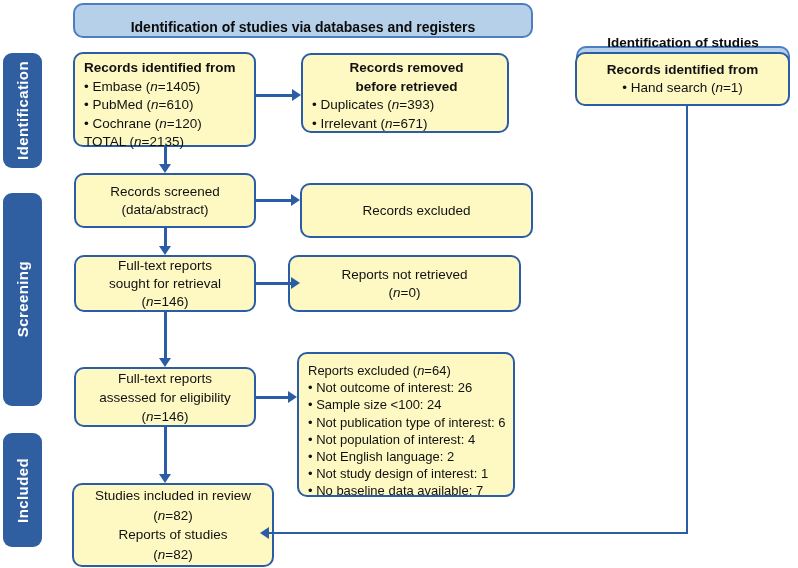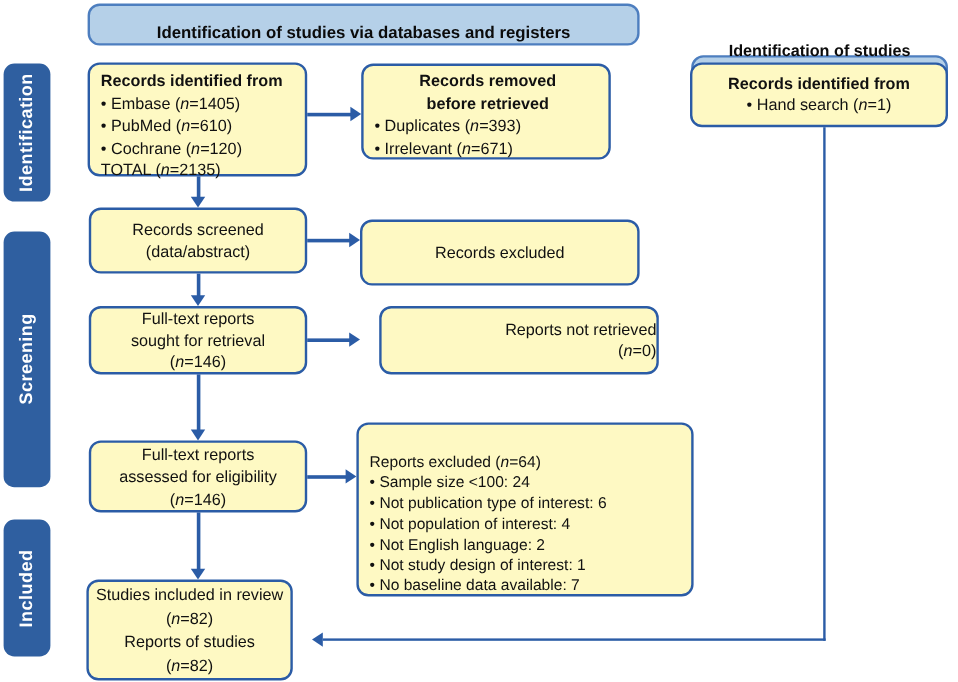--- a/index.html
+++ b/index.html
@@ -118,47 +118,48 @@
       </div>
   </div>
 
   <div class="box centered" style="left:74px;top:255px;width:182px;height:57px;line-height:18px;">
     <div>
         <div>Full-text reports</div>
         <div>sought for retrieval</div>
         <div>(<i>n</i>=146)</div>
       </div>
   </div>
-  <div class="box centered" style="left:316px;top:255px;width:233px;height:57px;line-height:18px;text-align:right;">
+  <div class="box centered" style="left:288px;top:255px;width:233px;height:57px;line-height:18px;">
     <div>
         <div>Reports not retrieved</div>
         <div>(<i>n</i>=0)</div>
       </div>
   </div>
 
   <div class="box centered" style="left:74px;top:367px;width:182px;height:60px;line-height:19px;">
     <div>
         <div>Full-text reports</div>
         <div>assessed for eligibility</div>
         <div>(<i>n</i>=146)</div>
       </div>
   </div>
-  <div class="box left-pad small" style="left:297px;top:352px;width:281px;height:145px;padding-top:22px;">
+  <div class="box left-pad small" style="left:297px;top:352px;width:218px;height:145px;padding-top:8px;">
     <div>Reports excluded (<i>n</i>=64)</div>
     <div>
+        <div>• Not outcome of interest: 26</div>
         <div>• Sample size &lt;100: 24</div>
         <div>• Not publication type of interest: 6</div>
         <div>• Not population of interest: 4</div>
         <div>• Not English language: 2</div>
         <div>• Not study design of interest: 1</div>
         <div>• No baseline data available: 7</div>
       </div>
   </div>
 
-  <div class="box centered" style="left:72px;top:483px;width:172px;height:84px;line-height:19.5px;">
+  <div class="box centered" style="left:72px;top:483px;width:202px;height:84px;line-height:19.5px;">
     <div>
         <div>Studies included in review</div>
         <div>(<i>n</i>=82)</div>
         <div>Reports of studies</div>
         <div>(<i>n</i>=82)</div>
       </div>
   </div>
 
   <div class="vline" style="left:164px;top:147px;height:18px;"></div>
   <div class="arr down" style="left:159px;top:164px;"></div>

